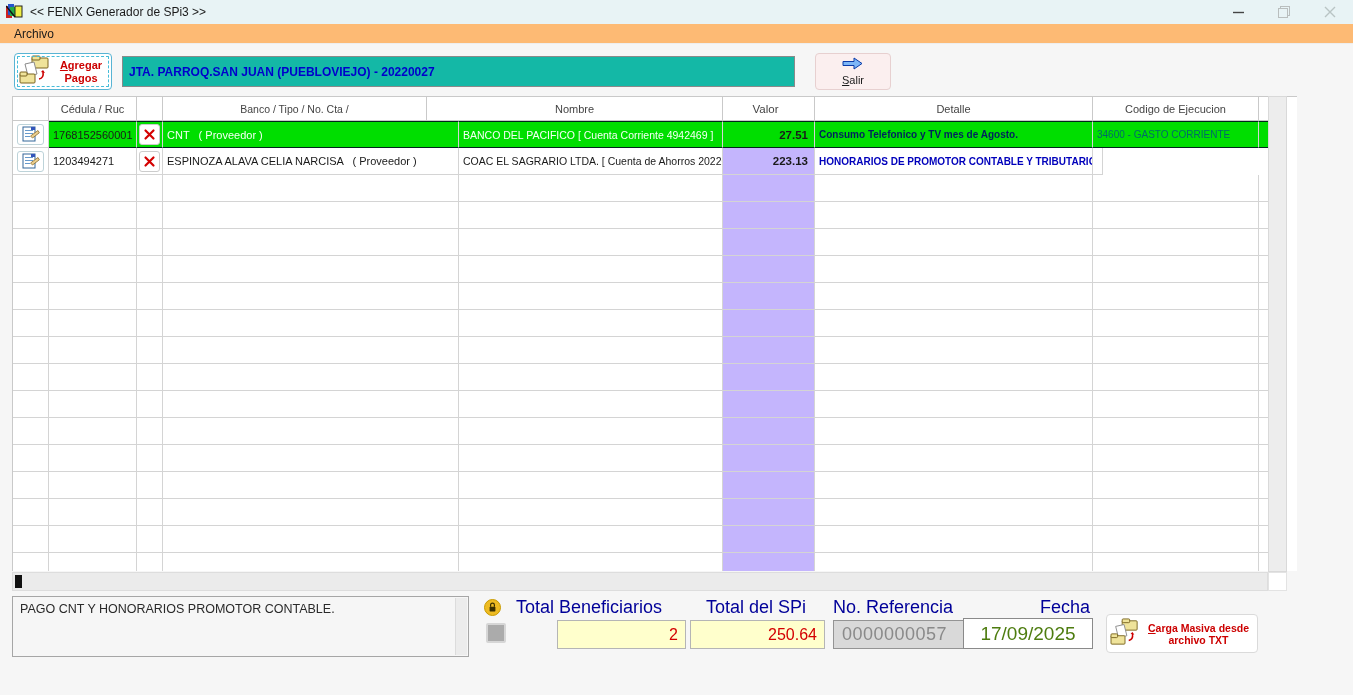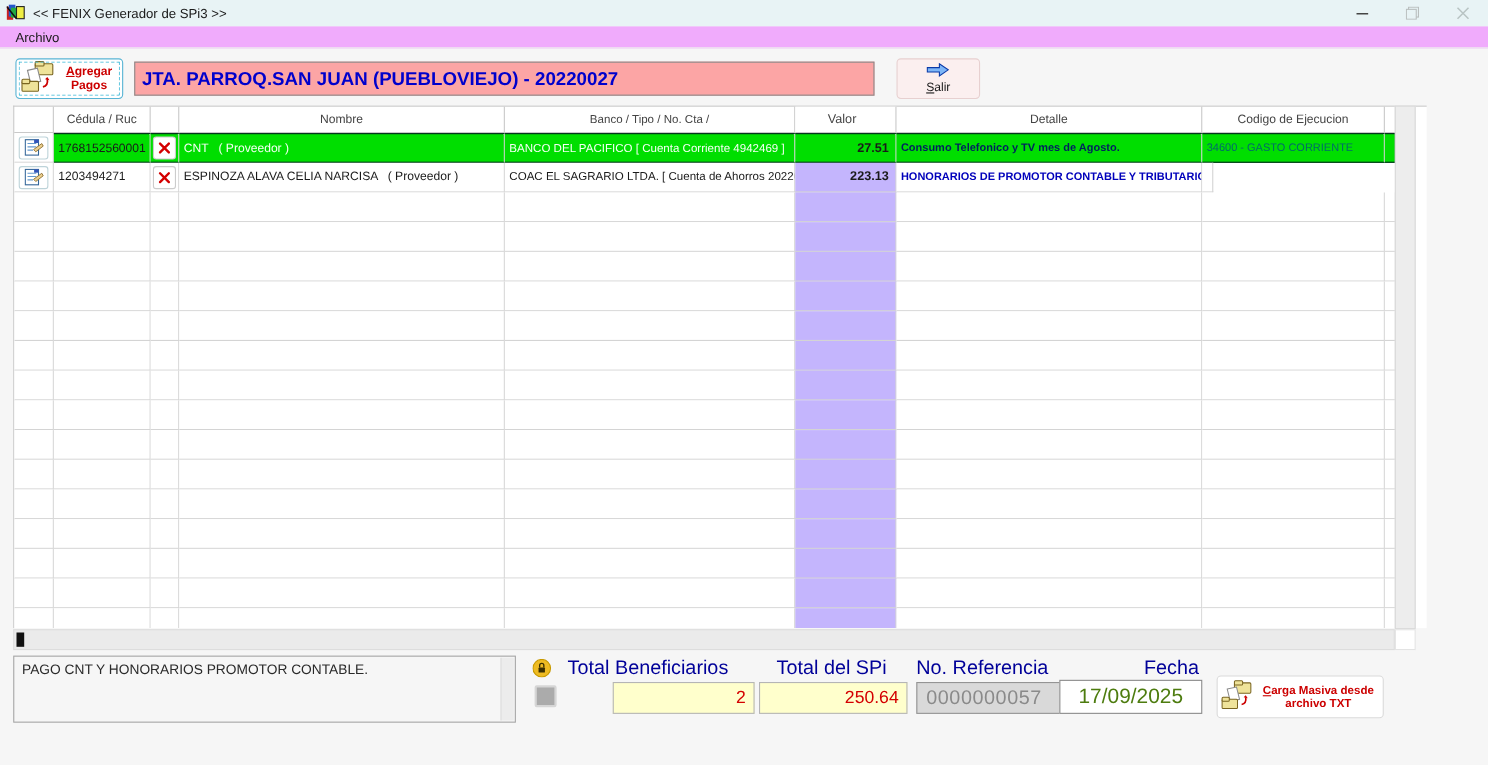--- a/index.html
+++ b/index.html
@@ -8,28 +8,28 @@
 
   
   #titlebar { position:absolute; left:0; top:0; width:1353px; height:24px; background:#e8f3f5; display:flex; align-items:center; }
   #app-icon { margin-left:6px; width:18px; height:16px; display:inline-flex; }
   #title-text { margin-left:6px; font-size:12px; color:#1a1a1a; }
   #win-controls { position:absolute; right:0; top:0; height:24px; display:flex; }
   .winbtn { width:46px; height:24px; display:flex; align-items:center; justify-content:center; }
   .winbtn svg { display:block; }
 
   
-  #menubar { position:absolute; left:0; top:24px; width:1353px; height:20px; background:#f0abfc; border-bottom:1px solid #eeeeee; display:flex; align-items:center; }
+  #menubar { position:absolute; left:0; top:24px; width:1353px; height:20px; background:#fdba74; border-bottom:1px solid #eeeeee; display:flex; align-items:center; }
   #menu-archivo { margin-left:10px; font-size:12px; color:#1a1a1a; padding:2px 4px; }
 
   
   #btn-agregar { position:absolute; left:14px; top:53px; width:98px; height:37px; background:#ffffff; border:1px solid #58b4d4; border-radius:4px; outline:1px dashed #45bcd9; outline-offset:-4px; display:flex; align-items:center; cursor:pointer; }
   #btn-agregar .ficon { margin-left:4px; }
   #btn-agregar .lbl { flex:1; text-align:center; font-size:11px; font-weight:bold; color:#cc0000; line-height:13px; }
-  #entity-field { position:absolute; left:122px; top:56px; width:673px; height:31px; background:#fca5a5; border:1px solid #8a8a8a; font-size:17px; font-weight:bold; color:#0000cc; font-family:"Liberation Sans",sans-serif; padding:0 6px; }
+  #entity-field { position:absolute; left:122px; top:56px; width:673px; height:31px; background:#14b8a6; border:1px solid #8a8a8a; font-size:12px; font-weight:bold; color:#0000cc; font-family:"Liberation Sans",sans-serif; padding:0 6px; }
   #btn-salir { position:absolute; left:815px; top:53px; width:76px; height:37px; background:#fbefef; border:1px solid #e7d0d0; border-radius:4px; display:flex; flex-direction:column; align-items:center; justify-content:center; cursor:pointer; }
   #btn-salir .lbl { font-size:11px; color:#1a1a1a; margin-top:1px; }
   .accel { text-decoration:underline; }
 
   
   #grid { position:absolute; left:12px; top:96px; width:1285px; background:#ffffff; border-left:1px solid #c9c9c9; border-top:1px solid #c9c9c9; }
   #grid-header { display:flex; height:24px; }
   .th { border-right:1px solid #c9c9c9; border-bottom:1px solid #c9c9c9; display:flex; align-items:center; justify-content:center; font-size:11px; color:#444; height:24px; }
   #rows { height:450px; overflow:hidden; }
   .trow { display:flex; height:27px; }
@@ -145,22 +145,22 @@
       </svg>
   </span>
   <span class="lbl"><span class="accel">S</span><span>alir</span></span>
 </button>
 
 <div id="grid">
   <div id="grid-header">
     <div class="th c-icon"></div>
     <div class="th c-ced">Cédula / Ruc</div>
     <div class="th c-x"></div>
+    <div class="th c-ban">Banco / Tipo / No. Cta /</div>
     <div class="th c-nom">Nombre</div>
-    <div class="th c-ban">Banco / Tipo / No. Cta /</div>
     <div class="th c-val" style="background:#fff;font-weight:normal;justify-content:center;">Valor</div>
     <div class="th c-det" style="color:#444;font-weight:normal;font-size:11px;justify-content:center;">Detalle</div>
     <div class="th c-cod" style="color:#444;font-size:11px;">Codigo de Ejecucion</div>
     <div class="th c-sl"></div>
   </div>
   <div id="rows">
       <div class="trow sel">
         <div class="td c-icon"><button class="editbtn"><svg width="18" height="16" viewBox="0 0 18 16">
               <rect x="1" y="1" width="12" height="14" fill="#fff" stroke="#336699"></rect>
               <line x1="3" y1="4.5" x2="11" y2="4.5" stroke="#6699cc"></line>

